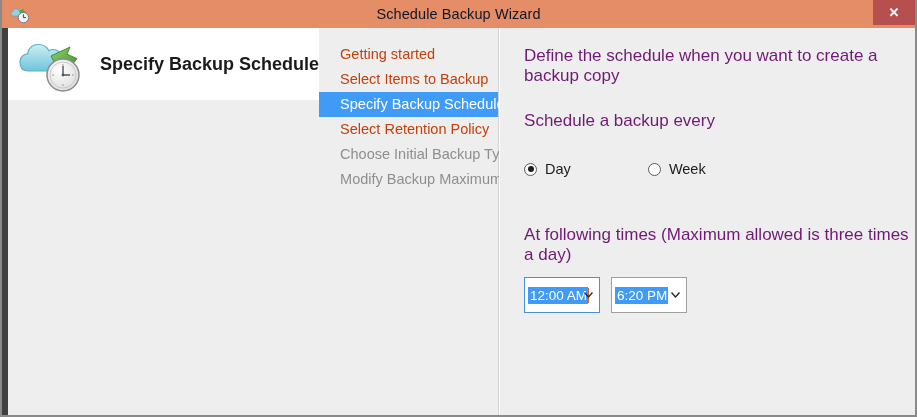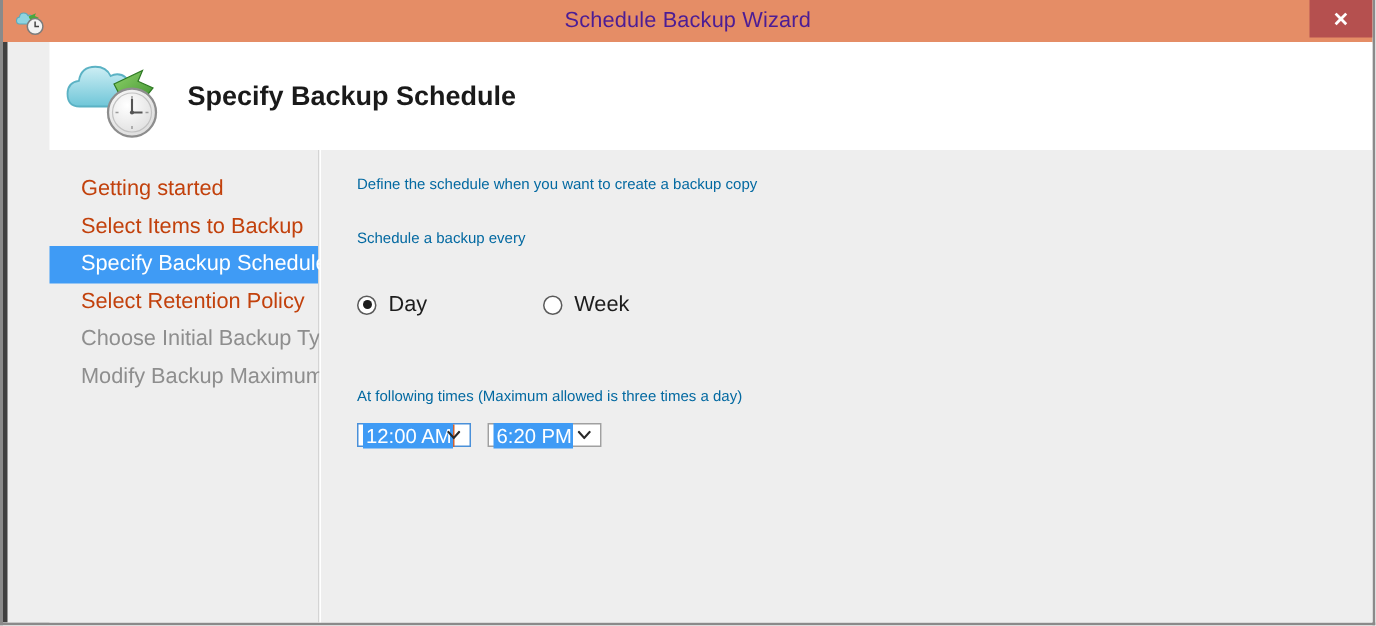--- a/index.html
+++ b/index.html
@@ -27,21 +27,21 @@
     position: relative;
     height: 28px;
     background: #e58d66;
     display: flex;
     align-items: center;
     justify-content: center;
     border-bottom: 1px solid #d9815b;
   }
   .titlebar-title {
     font-size: 14.5px;
-    color: #4c1d95;
+    color: #0f172a;
     letter-spacing: .1px;
     font-family: "Liberation Sans", sans-serif;
   }
   .app-icon {
     position: absolute;
     left: 8px;
     top: 4px;
     width: 21px;
     height: 21px;
   }
@@ -62,27 +62,26 @@
     font-family: "Liberation Sans", sans-serif;
   }
 
   
   .frame {
     position: absolute;
     left: 0;
     right: 0;
     top: 28px;
     bottom: 0;
-    border-left: 3px solid #404040;
+    border-left: 6px solid #404040;
     border-right: 0px solid #e58d66;
     box-sizing: border-box;
     background: #eeeeee;
     display: flex;
-    flex-direction: column;
-    padding-left: 28px;
+    flex-direction: row;
   }
 
   
   .header {
     height: 72px;
     min-height: 72px;
     background: #ffffff;
     display: flex;
     align-items: center;
     padding-left: 10px;
@@ -136,22 +135,22 @@
   }
 
   .content {
     flex: 1;
     background: #eeeeee;
     padding: 18px 0 0 24px;
     box-sizing: border-box;
     border-left: 1px solid #ffffff;
   }
   .content-line {
-    font-size: 10px;
-    color: #0369a1;
+    font-size: 17px;
+    color: #701a75;
     font-family: "Liberation Sans", sans-serif;
   }
   .ln-define { margin-bottom: 25px; }
   .ln-every  { margin-bottom: 30px; }
   .ln-times  { margin-top: 48px; margin-bottom: 12px; }
 
   
   .radio-row {
     display: flex;
     align-items: center;
@@ -190,21 +189,21 @@
     color: #1d1d1d;
     font-family: "Liberation Sans", sans-serif;
   }
 
   
   .combo-row {
     display: flex;
     align-items: center;
   }
   .combo {
-    height: 16px;
+    height: 36px;
     background: #ffffff;
     border: 1px solid #a0a0a0;
     box-sizing: border-box;
     display: flex;
     align-items: center;
     margin-right: 11px;
     cursor: pointer;
     padding-left: 3px;
     position: relative;
   }

